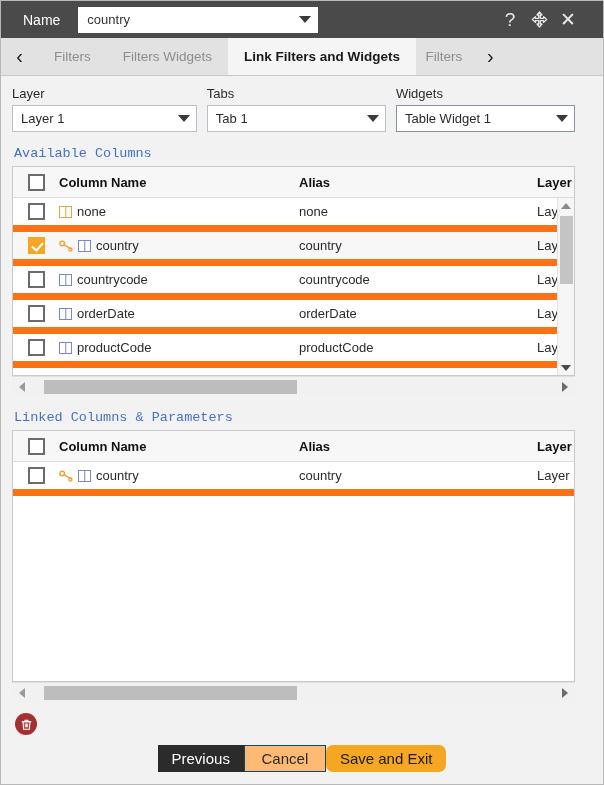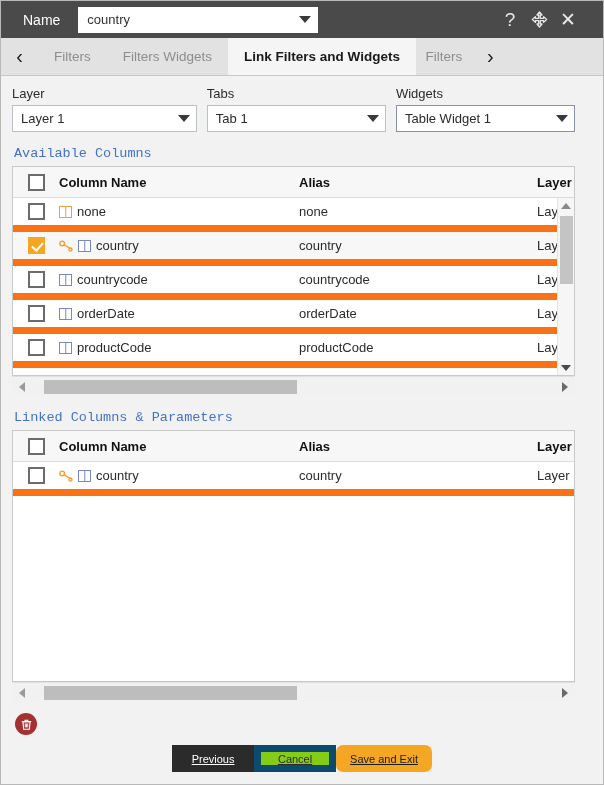--- a/index.html
+++ b/index.html
@@ -368,27 +368,26 @@
     display: flex;
     justify-content: center;
     align-items: center;
     gap: 0px;
     margin-top: 6px;
   }
   .btn {
     height: 27px;
     min-width: 82px;
     display: flex; align-items: center; justify-content: center;
-    font-size: 11px;
+    font-size: 15px;
     padding: 0 14px;
     white-space: nowrap;
-    text-decoration: underline;
   }
   .btn.previous { background: #2b2b2b; color: #ffffff; }
-  .btn.cancel { background: #84cc16; color: #2b2b2b; border: 7px solid #0c4a6e; text-align: right; }
+  .btn.cancel { background: #fdba74; color: #2b2b2b; border: 1px solid #0c4a6e; text-align: right; }
   .btn.save { background: #f5a623; color: #1c1c1c; border-radius: 7px; }
 </style>
 </head>
 <body>
 
 <div class="window">
 
   <div class="titlebar">
     <span class="title-label">Name</span>
     <div class="name-select">

